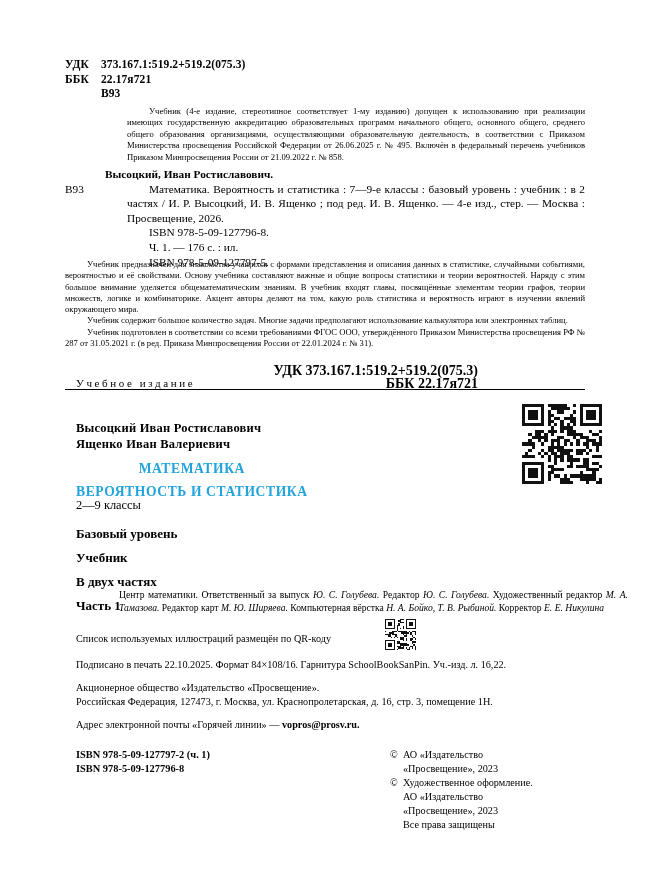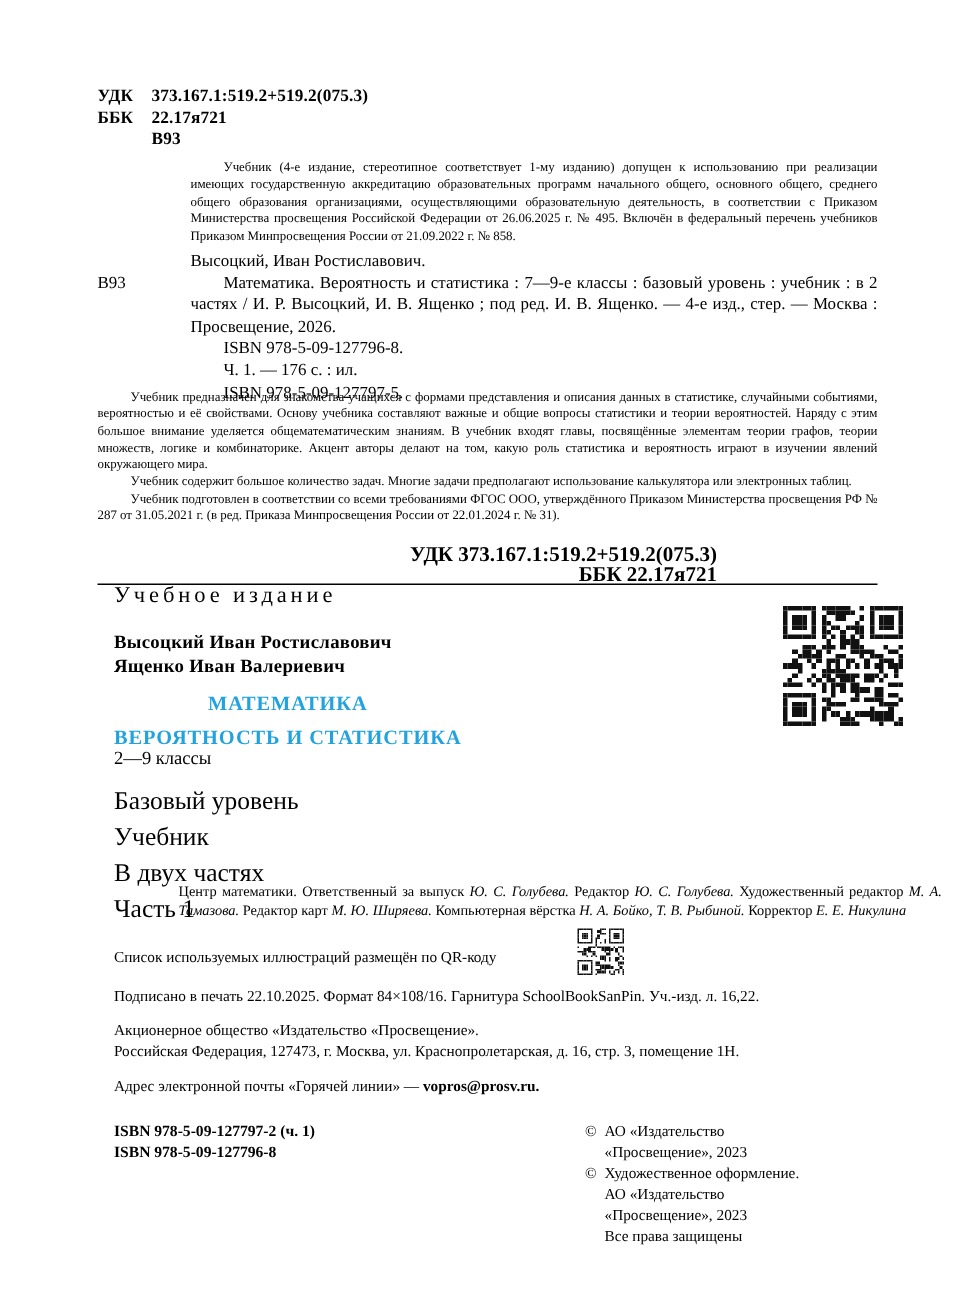--- a/index.html
+++ b/index.html
@@ -57,22 +57,22 @@
   
   .biblio {
     position: absolute;
     left: 65px;
     top: 167px;
     width: 520px;
     font-size: 11.3px;
     line-height: 14.6px;
   }
   .biblio-author {
-    font-weight: normal;
-    margin-left: 62px;
+    font-weight: bold;
+    margin-left: 40px;
   }
   .biblio-main {
     position: relative;
     margin-left: 62px;
     text-align: justify;
     text-align-last: left;
     text-indent: 22px;
   }
   .biblio-code {
     position: absolute;
@@ -120,22 +120,22 @@
     top: 389px;
     width: 520px;
     height: 1px;
     background: #000;
   }
 
   
   .edition-label {
     position: absolute;
     left: 76px;
-    top: 389px;
-    font-size: 15px;
+    top: 377px;
+    font-size: 11px;
     letter-spacing: 2.6px;
   }
   .authors {
     position: absolute;
     left: 76px;
     top: 420px;
     font-size: 12.5px;
     font-weight: bold;
     line-height: 16px;
     letter-spacing: 0.2px;
@@ -154,22 +154,23 @@
   .grade {
     position: absolute;
     left: 76px;
     top: 498px;
     font-size: 12.4px;
   }
   .meta-lines {
     position: absolute;
     left: 76px;
     top: 522px;
-    font-size: 17px;
+    font-size: 13px;
     line-height: 24px;
+    font-weight: bold;
   }
 
   
   .credits {
     position: absolute;
     left: 76px;
     top: 588px;
     width: 509px;
     font-size: 9.6px;
     line-height: 13.2px;

